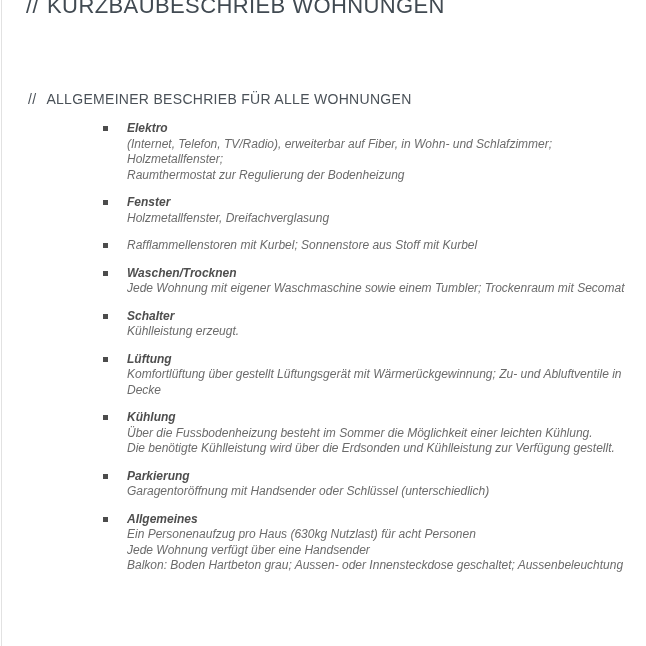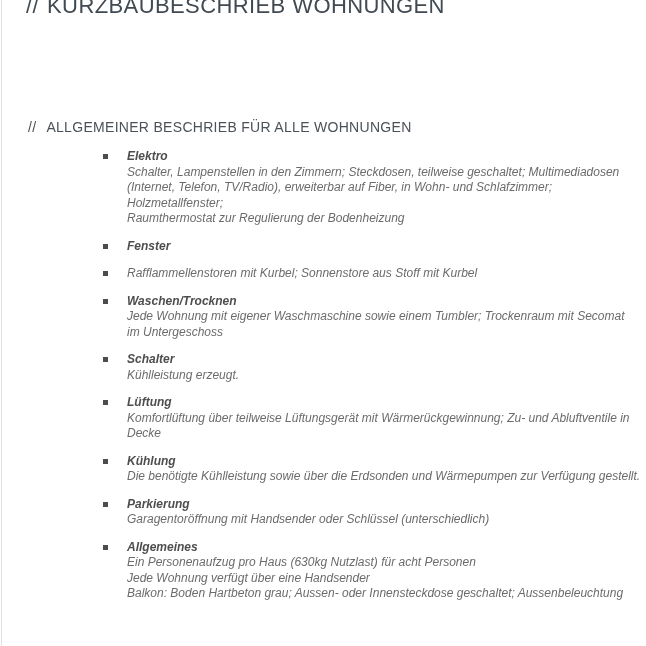--- a/index.html
+++ b/index.html
@@ -29,21 +29,21 @@
     line-height: 22px;
     font-weight: 400;
     letter-spacing: 0.4px;
     color: #414a52;
     white-space: nowrap;
   }
   .doc-title .prefix {
     margin-right: 8px;
   }
   .section-heading {
-    margin: 102px 0 0 28px;
+    margin: 74px 0 0 28px;
     font-size: 14px;
     line-height: 16px;
     font-weight: 400;
     letter-spacing: 0.3px;
     color: #4a5158;
     white-space: nowrap;
   }
   .section-heading .prefix {
     margin-right: 10px;
   }
@@ -83,68 +83,70 @@
 
 <h1 class="doc-title"><span class="prefix">//</span><span>KURZBAUBESCHRIEB WOHNUNGEN</span></h1>
 
 <h2 class="section-heading"><span class="prefix">//</span><span>ALLGEMEINER BESCHRIEB FÜR ALLE WOHNUNGEN</span></h2>
 
 <ul class="spec-list">
   <li class="spec-item">
     <span class="bullet"></span>
     <div class="term">Elektro</div>
     <div class="lines">
-        <div class="line">Schalter, Lampenstellen in den Zimmern; Steckdosen, teilweise geschaltet; Multimediadosen</div>
         <div class="line">(Internet, Telefon, TV/Radio), erweiterbar auf Fiber, in Wohn- und Schlafzimmer; Holzmetallfenster;</div>
         <div class="line">Raumthermostat zur Regulierung der Bodenheizung</div>
       </div>
   </li>
 
   <li class="spec-item">
     <span class="bullet"></span>
     <div class="term">Fenster</div>
+    <div class="lines">
+        <div class="line">Holzmetallfenster, Dreifachverglasung</div>
+      </div>
   </li>
 
   <li class="spec-item">
     <span class="bullet"></span>
     <div class="lines">
         <div class="line">Rafflammellenstoren mit Kurbel; Sonnenstore aus Stoff mit Kurbel</div>
       </div>
   </li>
 
   <li class="spec-item">
     <span class="bullet"></span>
     <div class="term">Waschen/Trocknen</div>
     <div class="lines">
         <div class="line">Jede Wohnung mit eigener Waschmaschine sowie einem Tumbler; Trockenraum mit Secomat</div>
-        <div class="line">im Untergeschoss</div>
       </div>
   </li>
 
   <li class="spec-item">
     <span class="bullet"></span>
     <div class="term">Schalter</div>
     <div class="lines">
         <div class="line">Kühlleistung erzeugt.</div>
       </div>
   </li>
 
   <li class="spec-item">
     <span class="bullet"></span>
     <div class="term">Lüftung</div>
     <div class="lines">
-        <div class="line">Komfortlüftung über teilweise Lüftungsgerät mit Wärmerückgewinnung; Zu- und Abluftventile in Decke</div>
+        <div class="line">Komfortlüftung über gestellt Lüftungsgerät mit Wärmerückgewinnung; Zu- und Abluftventile in Decke</div>
       </div>
   </li>
 
   <li class="spec-item">
     <span class="bullet"></span>
     <div class="term">Kühlung</div>
     <div class="lines">
-        <div class="line">Die benötigte Kühlleistung sowie über die Erdsonden und Wärmepumpen zur Verfügung gestellt.</div>
+        <div class="line">Über die Fussbodenheizung besteht im Sommer die Möglichkeit einer leichten Kühlung.</div>
+        <div class="line">Die benötigte Kühlleistung wird über die Erdsonden und Kühlleistung zur Verfügung gestellt.</div>
       </div>
   </li>
 
   <li class="spec-item">
     <span class="bullet"></span>
     <div class="term">Parkierung</div>
     <div class="lines">
         <div class="line">Garagentoröffnung mit Handsender oder Schlüssel (unterschiedlich)</div>
       </div>
   </li>

